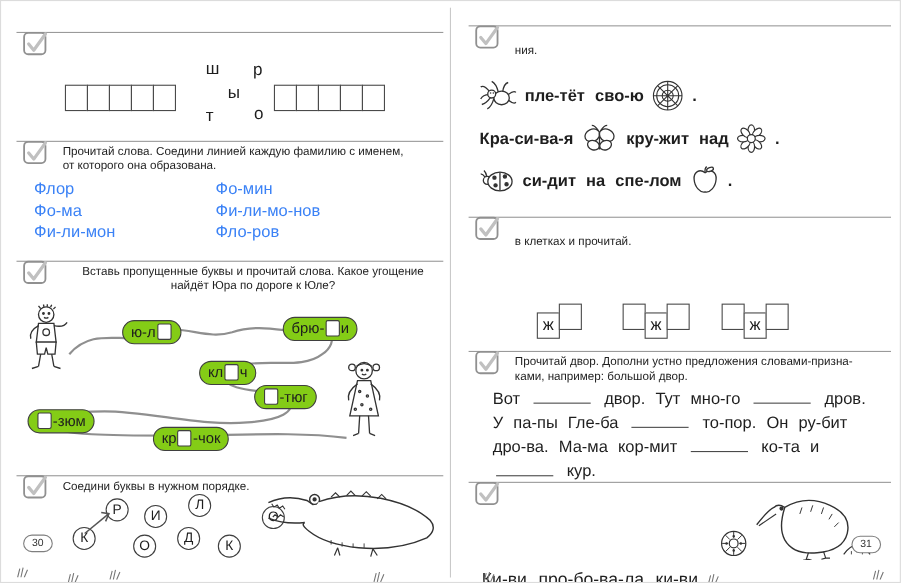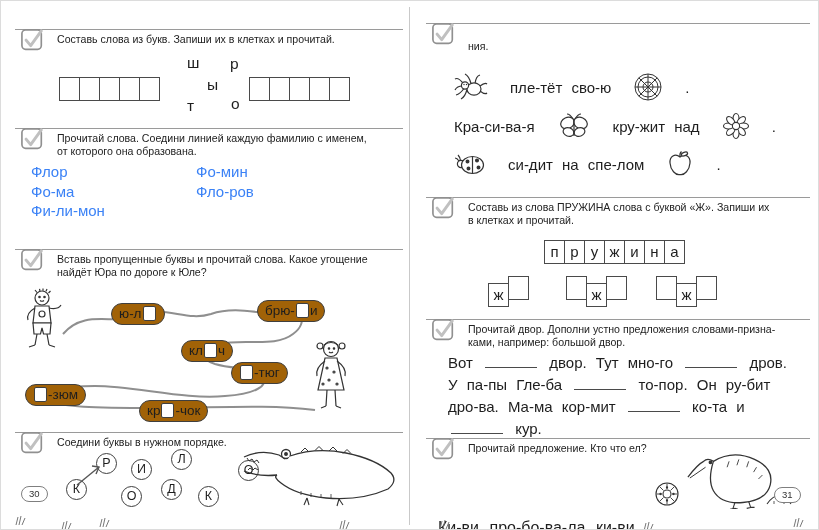--- a/index.html
+++ b/index.html
@@ -22,34 +22,34 @@
   .cellrow { position:absolute; white-space:nowrap; font-size:0; }
   .cell {
     display:inline-block; width:21px; height:24px; box-sizing:border-box;
     border:1px solid #4a4a4a; margin-right:-1px; background:#fff;
     text-align:center; font-size:15px; line-height:22px; color:#1e1e1e;
   }
   .names-col { position:absolute; font-size:15px; line-height:19.5px; color:#3b82f6; }
 
   .art { position:absolute; }
   .pill {
-    position:absolute; border:1.5px solid #3f3f3f; border-radius:11px; background:#a16207;
+    position:absolute; border:1.5px solid #3f3f3f; border-radius:11px; background:#84cc16;
     padding:2px 7px; font-size:13.5px; line-height:16px; white-space:nowrap; color:#1e1e1e;
   }
   .minibox {
     display:inline-block; width:13px; height:15px; box-sizing:border-box;
     border:1.4px solid #3f3f3f; border-radius:2px; vertical-align:-3px; margin:0 1px; background:#fff;
   }
   .circle {
     position:absolute; width:21px; height:21px; box-sizing:border-box;
     border:1.5px solid #3f3f3f; border-radius:50%; background:#fff;
     text-align:center; font-size:12.5px; line-height:19px; color:#1e1e1e;
   }
-  .sent-row { position:absolute; left:28px; display:flex; align-items:center; gap:22px;
-              font-size:15px; white-space:nowrap; word-spacing:5px; color:#1e1e1e; }
+  .sent-row { position:absolute; left:10px; display:flex; align-items:center; gap:7px;
+              font-size:15px; white-space:nowrap; word-spacing:5px; color:#1e1e1e;font-weight:bold; }
   .flowtext { position:absolute; font-size:15px; line-height:22px; word-spacing:5px; color:#1e1e1e; }
   .blank { display:inline-block; width:52px; height:13px; border-bottom:1.3px solid #4a4a4a; margin:0 3px; }
   .bigsent { position:absolute; font-size:16px; word-spacing:6px; color:#1e1e1e;margin-top:48px; }
   .badge {
     position:absolute; border:1.3px solid #7f7f7f; border-radius:9px; background:#fff;
     font-size:9.5px; line-height:12px; padding:1px 7px; color:#333; z-index:5;
   }
   .tuft { position:absolute; }
   svg.line-art { display:block; }
 </style>
@@ -61,21 +61,20 @@
 
   <div class="page" id="pageL">
 
     <section class="task" style="top:28px;height:96px;">
       <span class="check">
         <svg width="24" height="24" viewBox="0 0 26 26">
             <rect x="1" y="1" width="21" height="21" rx="4" fill="#fff" stroke="#909090" stroke-width="1.8"></rect>
             <path d="M5.5 12 L10.5 18 L22 2" fill="none" stroke="#c0c0c0" stroke-width="3.2" stroke-linecap="round" stroke-linejoin="round"></path>
           </svg>
       </span>
-      <p class="instr"><span>Составь слова из букв. Запиши их в клетках и прочитай.</span></p>
       <span class="scatter" style="left:172px;top:24px;">ш</span>
       <span class="scatter" style="left:215px;top:25px;">р</span>
       <span class="scatter" style="left:192px;top:46px;">ы</span>
       <span class="scatter" style="left:172px;top:67px;">т</span>
       <span class="scatter" style="left:216px;top:65px;">о</span>
       <div class="cellrow" style="left:44px;top:47px;">
         <span class="cell"></span><span class="cell"></span><span class="cell"></span><span class="cell"></span><span class="cell"></span>
       </div>
       <div class="cellrow" style="left:234px;top:47px;">
         <span class="cell"></span><span class="cell"></span><span class="cell"></span><span class="cell"></span><span class="cell"></span>
@@ -93,25 +92,26 @@
         <span>Прочитай слова. Соедини линией каждую фамилию с именем,</span><br>
         <span>от которого она образована.</span>
       </p>
       <div class="names-col" style="left:16px;top:33px;">
         <div>Флор</div>
         <div>Фо-ма</div>
         <div>Фи-ли-мон</div>
       </div>
       <div class="names-col" style="left:181px;top:33px;">
         <div>Фо-мин</div>
+        <div>Фи-ли-мо-нов</div>
         <div>Фло-ров</div>
       </div>
     </section>
 
-    <section class="task" style="top:248px;height:193px;">
+    <section class="task" style="top:236px;height:193px;text-align:center;">
       <span class="check">
         <svg width="24" height="24" viewBox="0 0 26 26">
             <rect x="1" y="1" width="21" height="21" rx="4" fill="#fff" stroke="#909090" stroke-width="1.8"></rect>
             <path d="M5.5 12 L10.5 18 L22 2" fill="none" stroke="#c0c0c0" stroke-width="3.2" stroke-linecap="round" stroke-linejoin="round"></path>
           </svg>
       </span>
       <p class="instr">
         <span>Вставь пропущенные буквы и прочитай слова. Какое угощение</span><br>
         <span>найдёт Юра по дороге к Юле?</span>
       </p>
@@ -299,26 +299,23 @@
     </section>
 
     <section class="task" style="top:196px;height:120px;">
       <span class="check">
         <svg width="24" height="24" viewBox="0 0 26 26">
             <rect x="1" y="1" width="21" height="21" rx="4" fill="#fff" stroke="#909090" stroke-width="1.8"></rect>
             <path d="M5.5 12 L10.5 18 L22 2" fill="none" stroke="#c0c0c0" stroke-width="3.2" stroke-linecap="round" stroke-linejoin="round"></path>
           </svg>
       </span>
       <p class="instr">
-        <span>Составь из слова ПРУЖИНА слова с буквой «Ж». Запиши их</span><br>
+        <br>
         <span>в клетках и прочитай.</span>
       </p>
-      <div class="cellrow" style="left:118px;top:42px;">
-        <span class="cell">п</span><span class="cell">р</span><span class="cell">у</span><span class="cell">ж</span><span class="cell">и</span><span class="cell">н</span><span class="cell">а</span>
-      </div>
       <div class="cellrow" style="left:62px;top:78px;">
         <span class="cell">ж</span><span class="cell"></span>
       </div>
       <div class="cellrow" style="left:140px;top:78px;">
         <span class="cell"></span><span class="cell">ж</span><span class="cell"></span>
       </div>
       <div class="cellrow" style="left:230px;top:78px;">
         <span class="cell"></span><span class="cell">ж</span><span class="cell"></span>
       </div>
     </section>
@@ -349,21 +346,20 @@
       </div>
     </section>
 
     <section class="task" style="top:437px;height:84px;">
       <span class="check">
         <svg width="24" height="24" viewBox="0 0 26 26">
             <rect x="1" y="1" width="21" height="21" rx="4" fill="#fff" stroke="#909090" stroke-width="1.8"></rect>
             <path d="M5.5 12 L10.5 18 L22 2" fill="none" stroke="#c0c0c0" stroke-width="3.2" stroke-linecap="round" stroke-linejoin="round"></path>
           </svg>
       </span>
-      <p class="instr"><span>Прочитай предложение. Кто что ел?</span></p>
       <div class="bigsent" style="left:12px;top:32px;">Ки-ви про-бо-ва-ла ки-ви.</div>
       <svg class="line-art" style="position:absolute;left:258px;top:8px;" width="98" height="62" viewBox="0 0 100 62">
         <g stroke="#333" stroke-width="1.3" fill="#fff">
           <path d="M30,14 Q50,2 72,12 Q92,21 88,38 Q84,54 60,56 Q38,58 30,44 Q24,33 30,14 Z"></path>
           <path d="M30,14 Q24,10 20,14 Q14,17 4,30" fill="none"></path>
           <path d="M6,31 L22,20" fill="none" stroke-width="1"></path>
           <circle cx="27" cy="15" r="1.3" fill="#333"></circle>
           <path d="M46,14 l-2,6 M56,12 l-2,6 M66,14 l-2,6 M74,20 l-3,5 M80,28 l-4,4" fill="none" stroke-width="0.9"></path>
           <path d="M52,56 l-2,6 m2,0 l-5,1 m5,-1 l3,1 M66,55 l2,6 m0,0 l-4,1 m4,-1 l4,0" fill="none" stroke-width="1.1"></path>
         </g>

